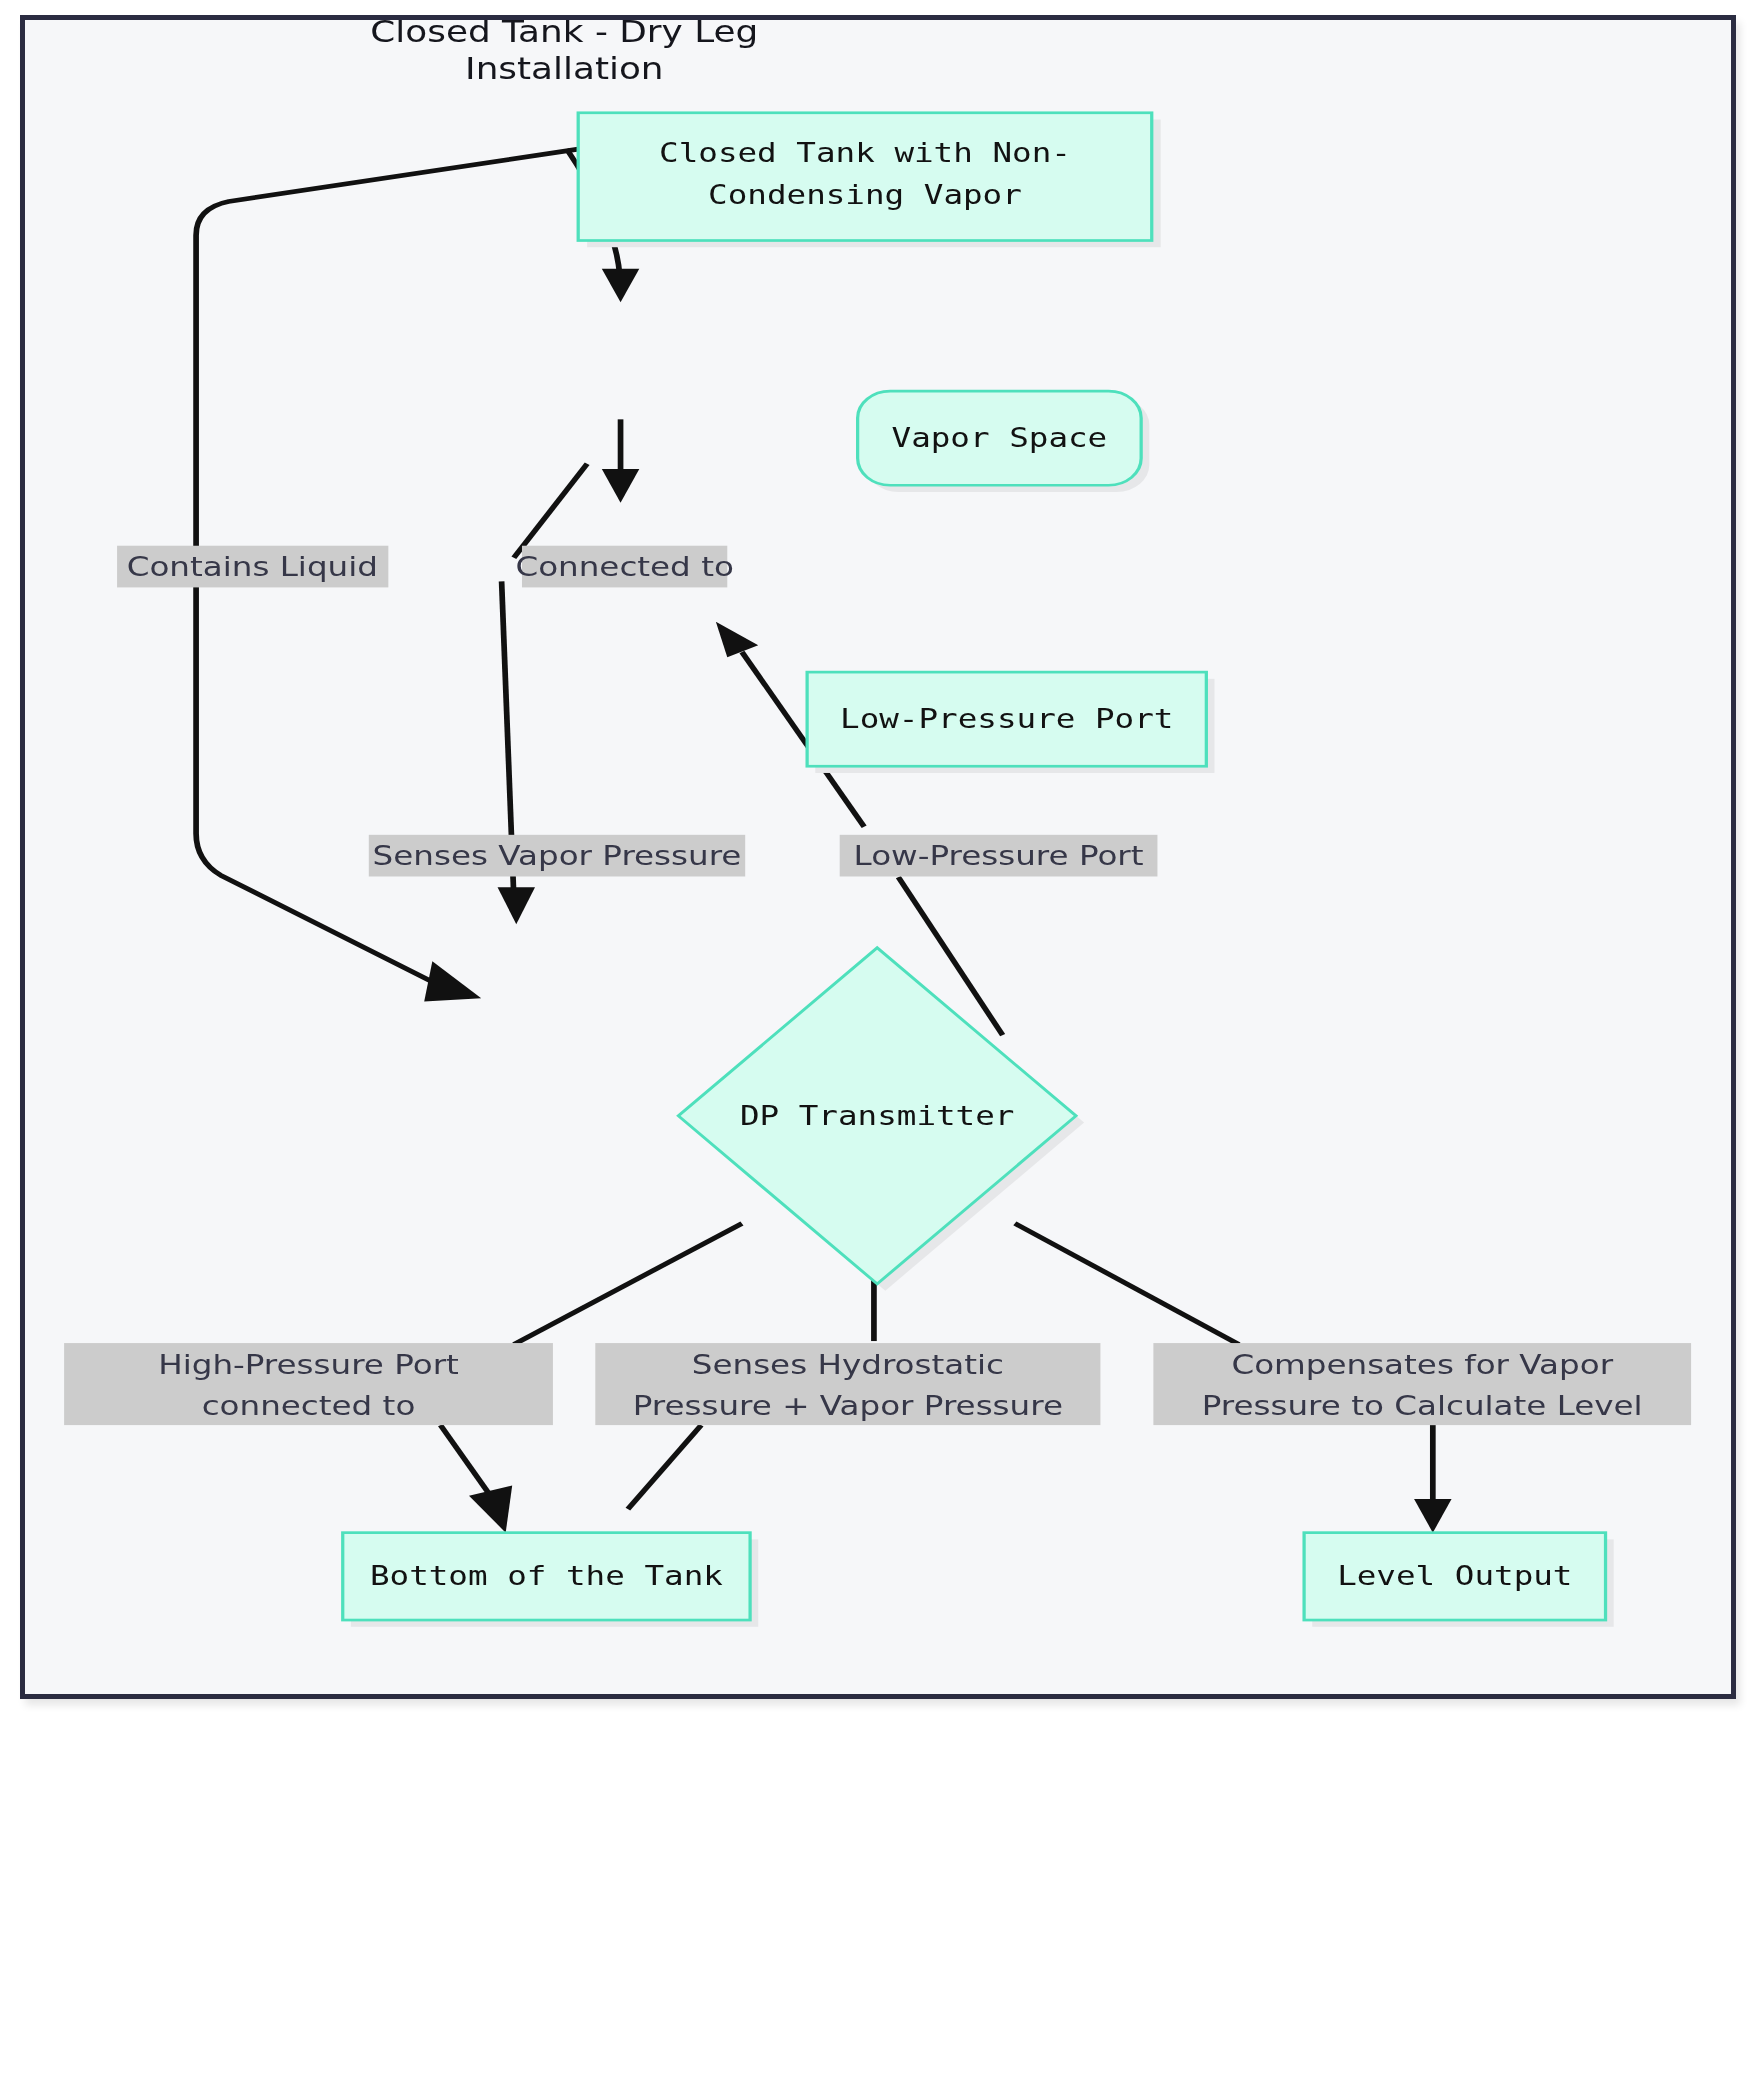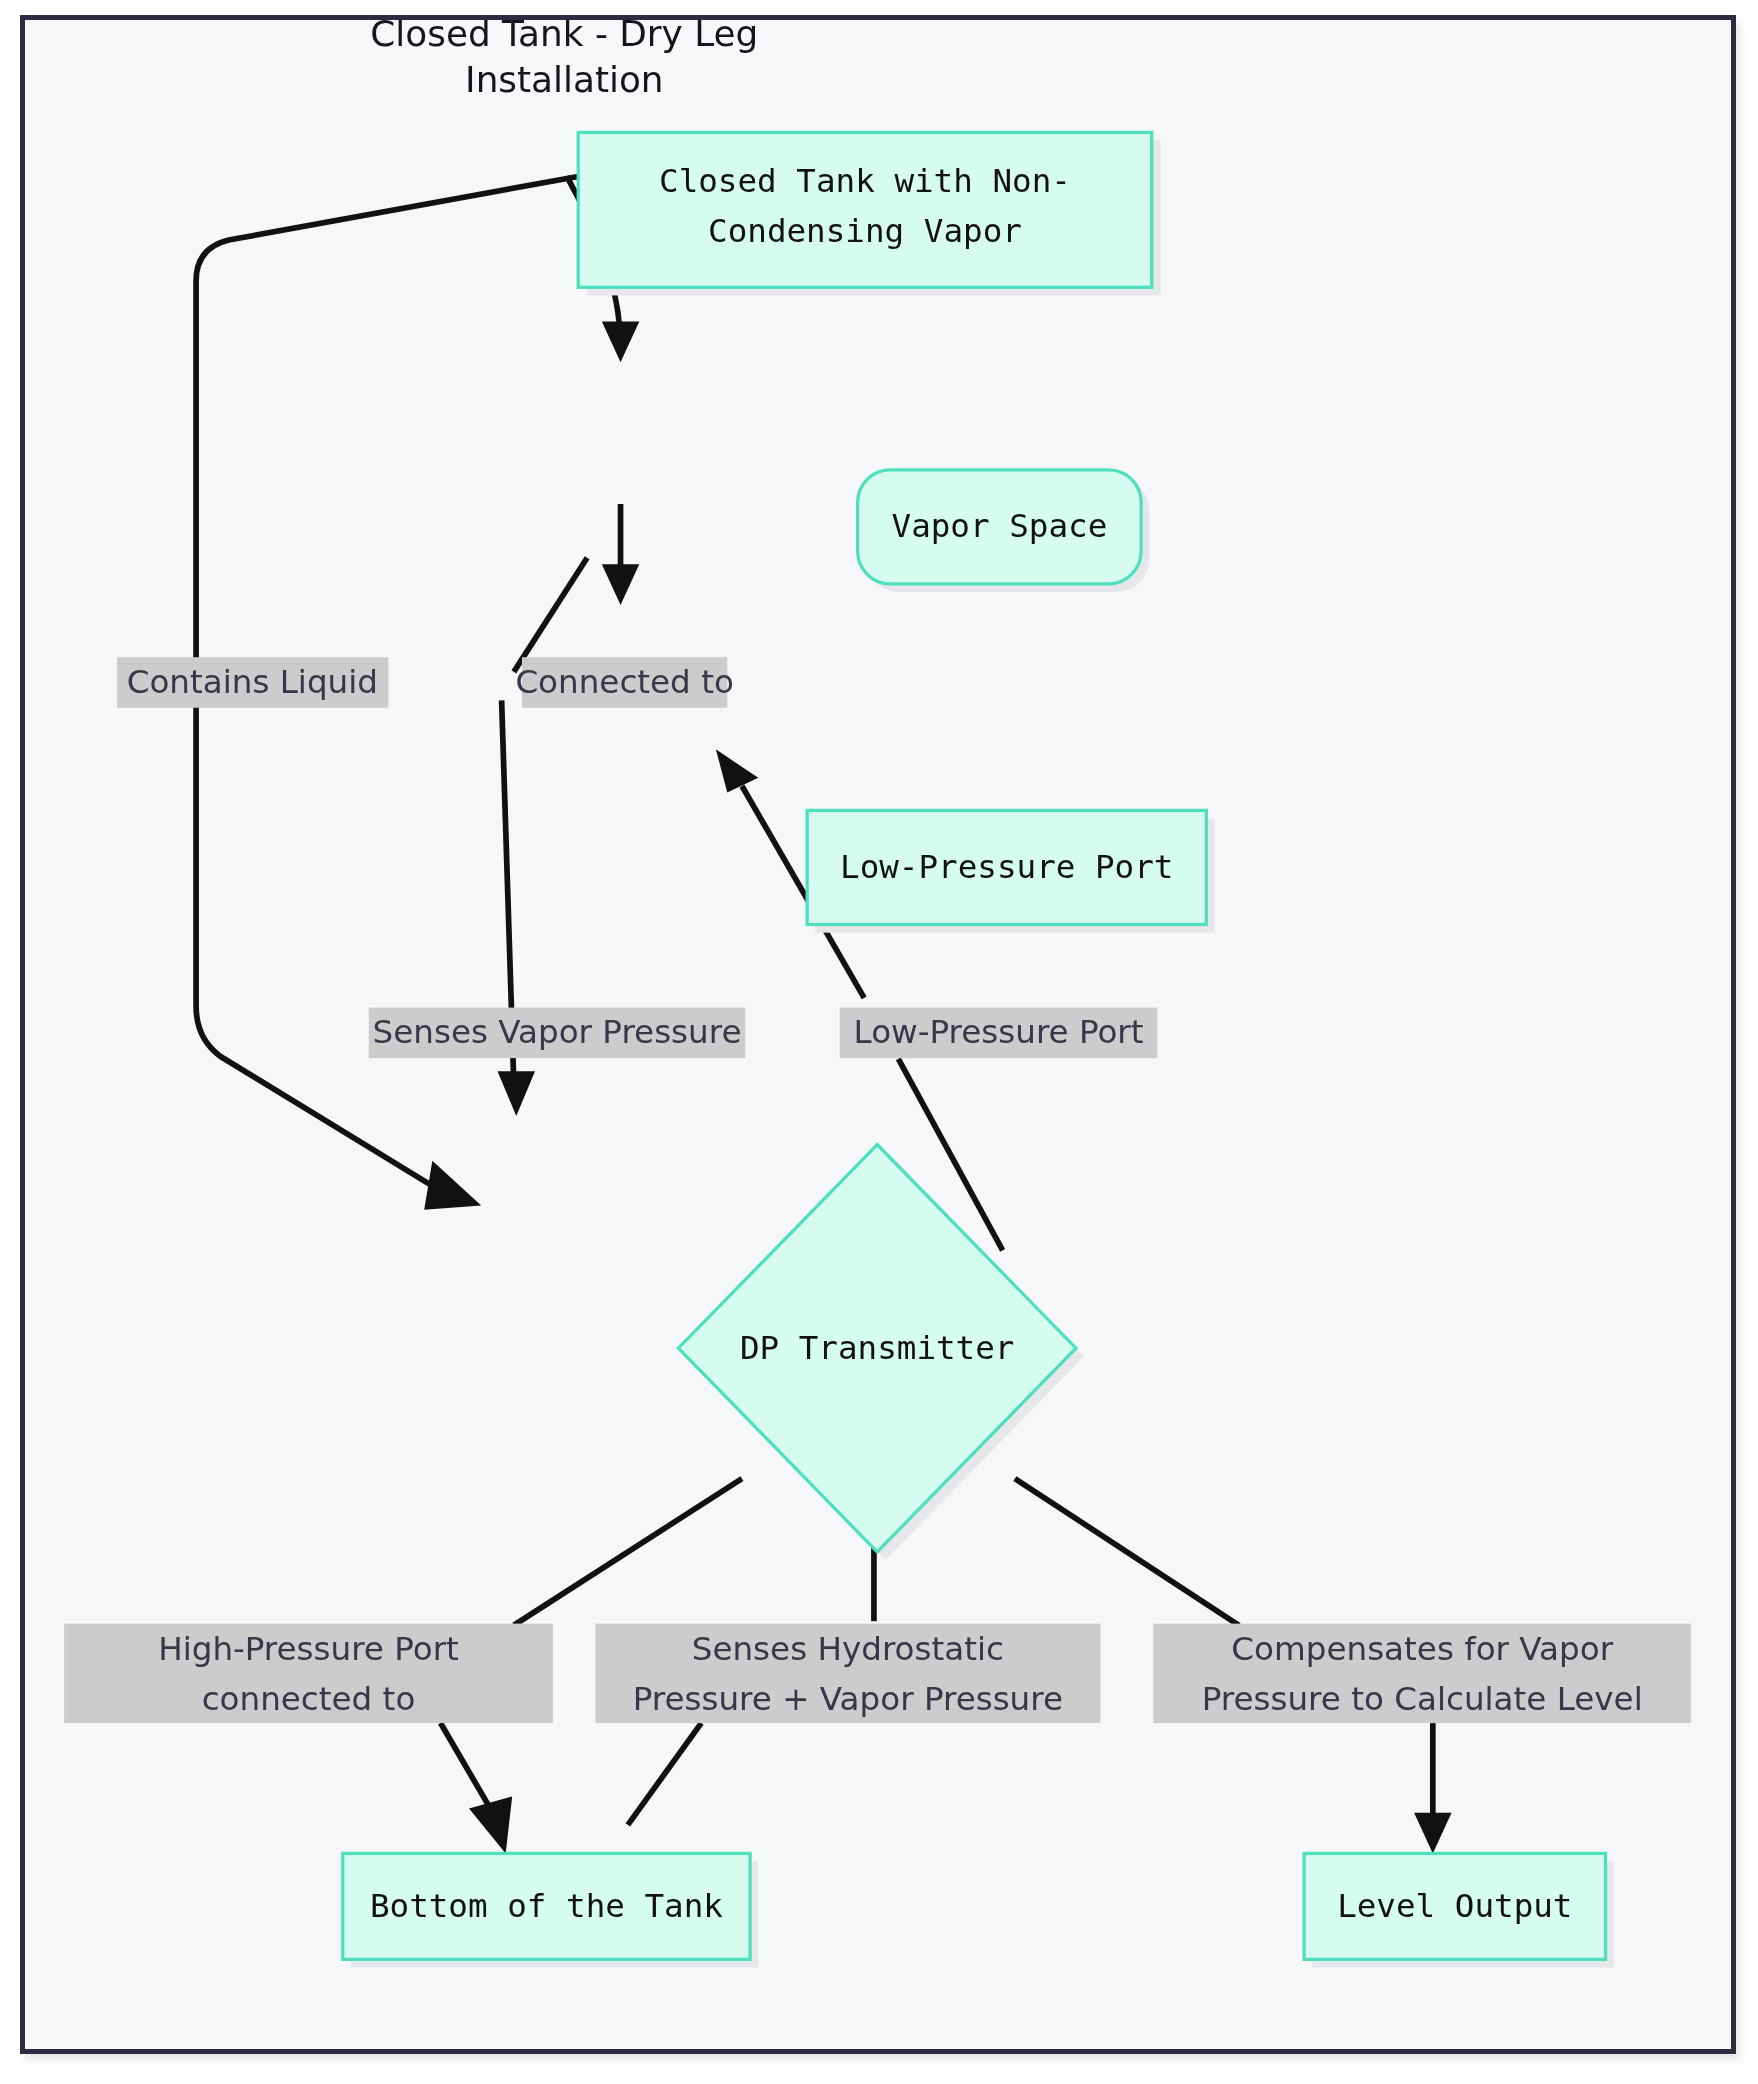--- a/index.html
+++ b/index.html
@@ -12,21 +12,21 @@
     width: 1759px;
     height: 2084px;
     font-family: "DejaVu Sans", sans-serif;
     overflow: hidden;
   }
   #diagram-frame {
     position: absolute;
     left: 19.5px;
     top: 14.7px;
     width: 1716px;
-    height: 2039px;
+    height: 1684px;
     background: #f6f7f9;
     border: 5.7px solid #2b2c41;
     box-sizing: border-box;
     box-shadow: 4.9px 6.5px 8.1px rgba(0,0,0,0.10);
   }
   #flow-svg {
     position: absolute;
     left: 0;
     top: 0;
     width: 100%;

